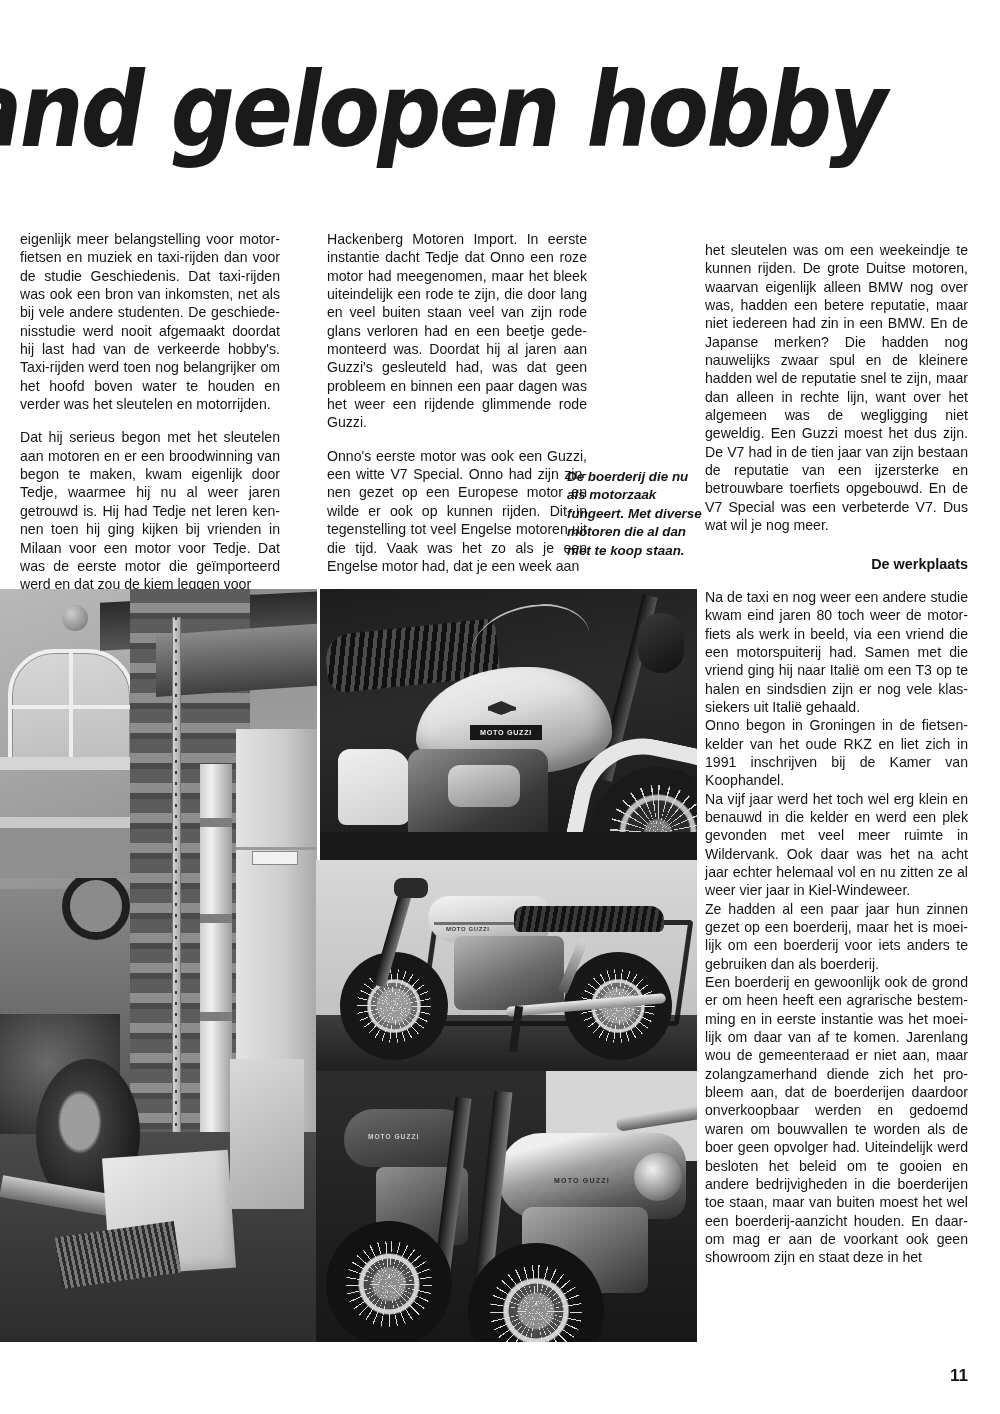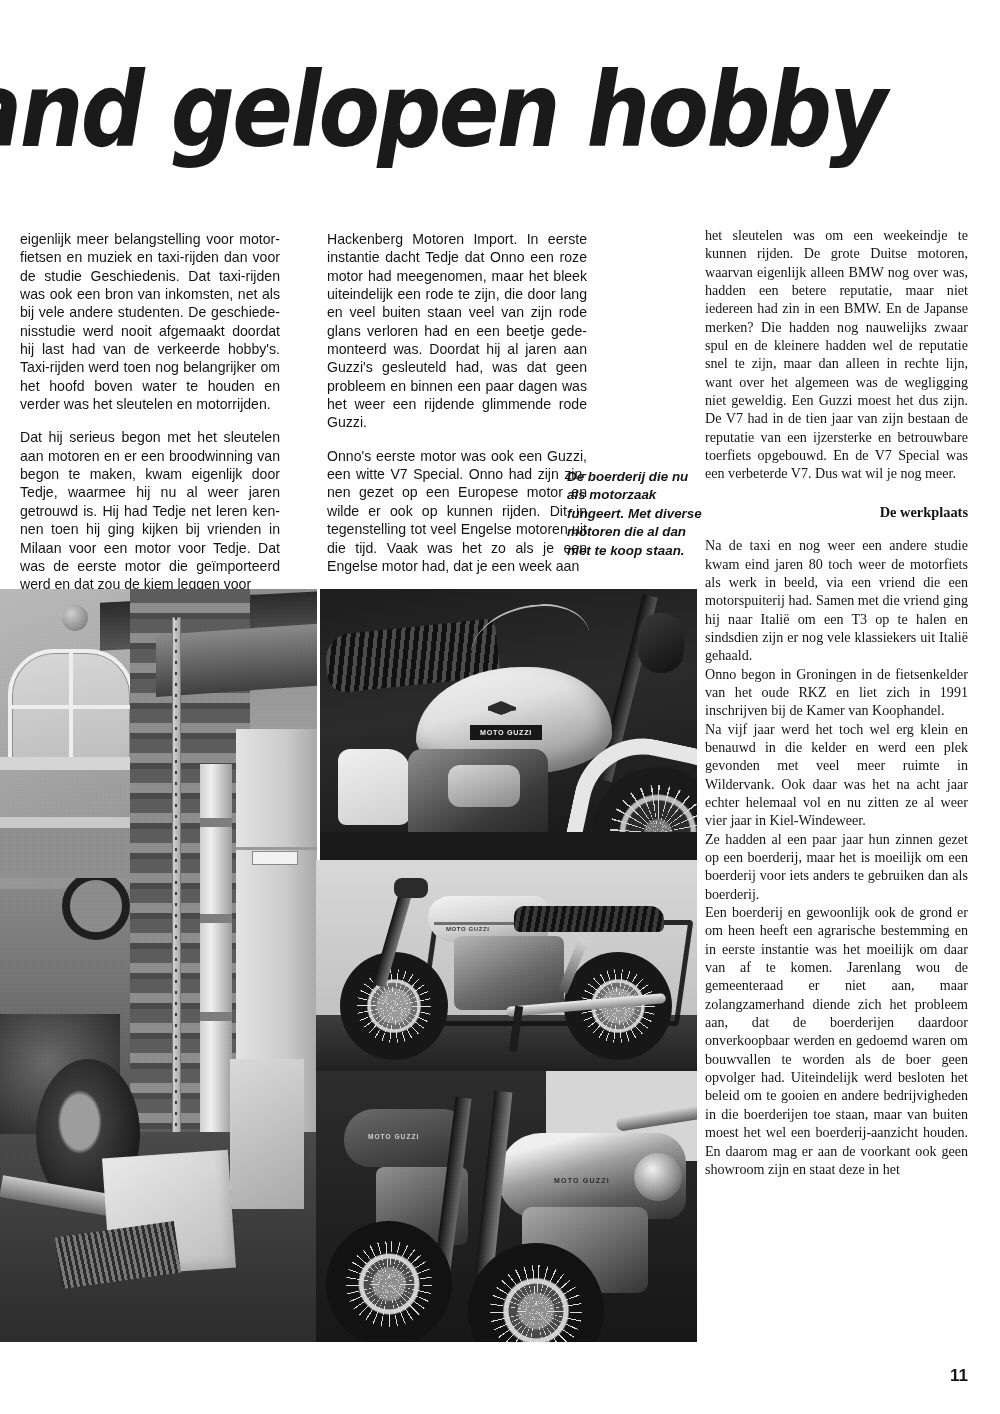--- a/index.html
+++ b/index.html
@@ -37,21 +37,21 @@
     text-justify:inter-word;
     hyphens:manual;
     color:#141414;
   }
   .col p{margin:0 0 0 0;}
   .col p + p{margin-top:15px;}
   .col p.tight + p.tight{margin-top:0;}
 
   #col1{left:20px;  width:260px;}
   #col2{left:327px; width:260px;}
-  #col3{left:705px; width:263px; top:226px;font-family:Liberation Serif, serif;}
+  #col3{left:705px; width:263px; top:241px;}
 
   .sub{
     font-weight:bold;
     font-size:14.4px;
     line-height:18.35px;
     margin-top:20px !important;
     margin-bottom:1px;
     text-align:right;
   }
 

